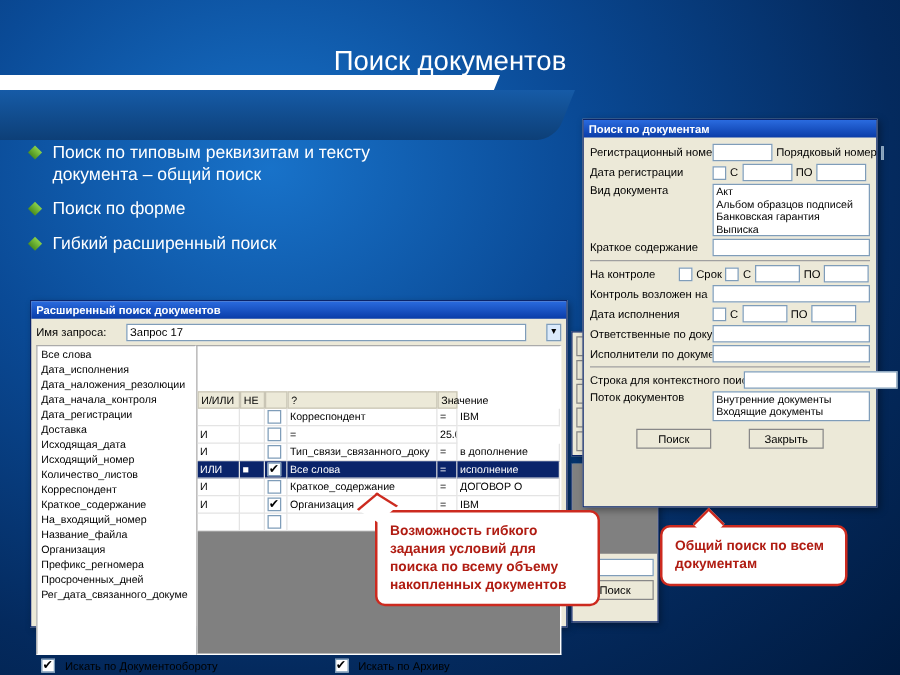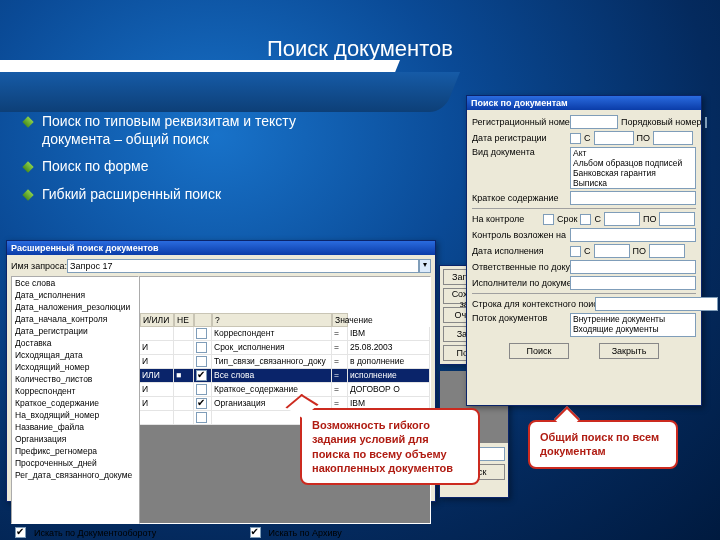--- a/index.html
+++ b/index.html
@@ -21,23 +21,23 @@
   
   .win { position:absolute; background:#ece9d8; border:1px solid #0a246a; box-shadow:2px 2px 6px rgba(0,0,0,.4); font-size:9px; color:#000; }
   .tbar { background:linear-gradient(#2a6bdf,#0a3ca8); color:#fff; padding:2px 4px; font-size:9px; font-weight:700; display:flex; align-items:center; }
   .lbl { font-size:9px; color:#000; white-space:nowrap; }
   .inp { border:1px solid #7f9db9; background:#fff; height:14px; font-size:9px; padding:0 2px; }
   .btn { background:#ece9d8; border:1px solid #888; height:16px; font-size:9px; padding:0 6px; cursor:pointer; }
   .chk { width:11px; height:11px; border:1px solid #7f9db9; background:#fff; display:inline-block; vertical-align:middle; position:relative; }
   .chk.on::after { content:'✔'; position:absolute; left:0; top:-2px; font-size:10px; color:#000; }
 
   
-  .adv { left:6px; top:240px; width:430px; height:262px; }
+  .adv { left:24px; top:240px; width:430px; height:262px; }
   .adv .body { padding:4px 4px 0 4px; }
-  .qrow { display:flex; align-items:center; gap:0; margin-bottom:3px; }
+  .qrow { display:flex; align-items:center; gap:16px; margin-bottom:3px; }
   .qrow .inp { flex:1; }
   .panes { display:flex; height:248px; }
   .listpane { width:128px; border:1px inset #fff; background:#fff; overflow:hidden; }
   .listpane .item { padding:1px 3px; font-size:8.5px; white-space:nowrap; overflow:hidden; text-overflow:ellipsis; }
   .gridpane { flex:1; border:1px inset #fff; background:#fff; overflow:hidden; display:flex; flex-direction:column; }
   .ghead, .grow { display:grid; grid-template-columns:34px 20px 18px 120px 16px 1fr; }
   .ghead div { background:#ece9d8; border:1px solid #c9c5b5; padding:1px 2px; font-size:8.5px; height:14px;margin-top:36px; }
   .grow div { border-bottom:1px solid #e4e4e4; border-right:1px solid #e4e4e4; padding:1px 2px; font-size:8.5px; height:14px; overflow:hidden; }
   .grow.hl div { background:#0a246a; color:#fff; }
   .gridblank { flex:1; background:#808080; }
@@ -116,21 +116,20 @@
               <div></div>
               <div><span class="chk"></span></div>
               <div>Корреспондент</div>
               <div>=</div>
               <div>IBM</div>
             </div>
             <div class="grow">
               <div>И</div>
               <div></div>
               <div><span class="chk"></span></div>
-              <div>Срок_исполнения</div>
               <div>=</div>
               <div>25.08.2003</div>
             </div>
             <div class="grow">
               <div>И</div>
               <div></div>
               <div><span class="chk"></span></div>
               <div>Тип_связи_связанного_доку</div>
               <div>=</div>
               <div>в дополнение</div>

